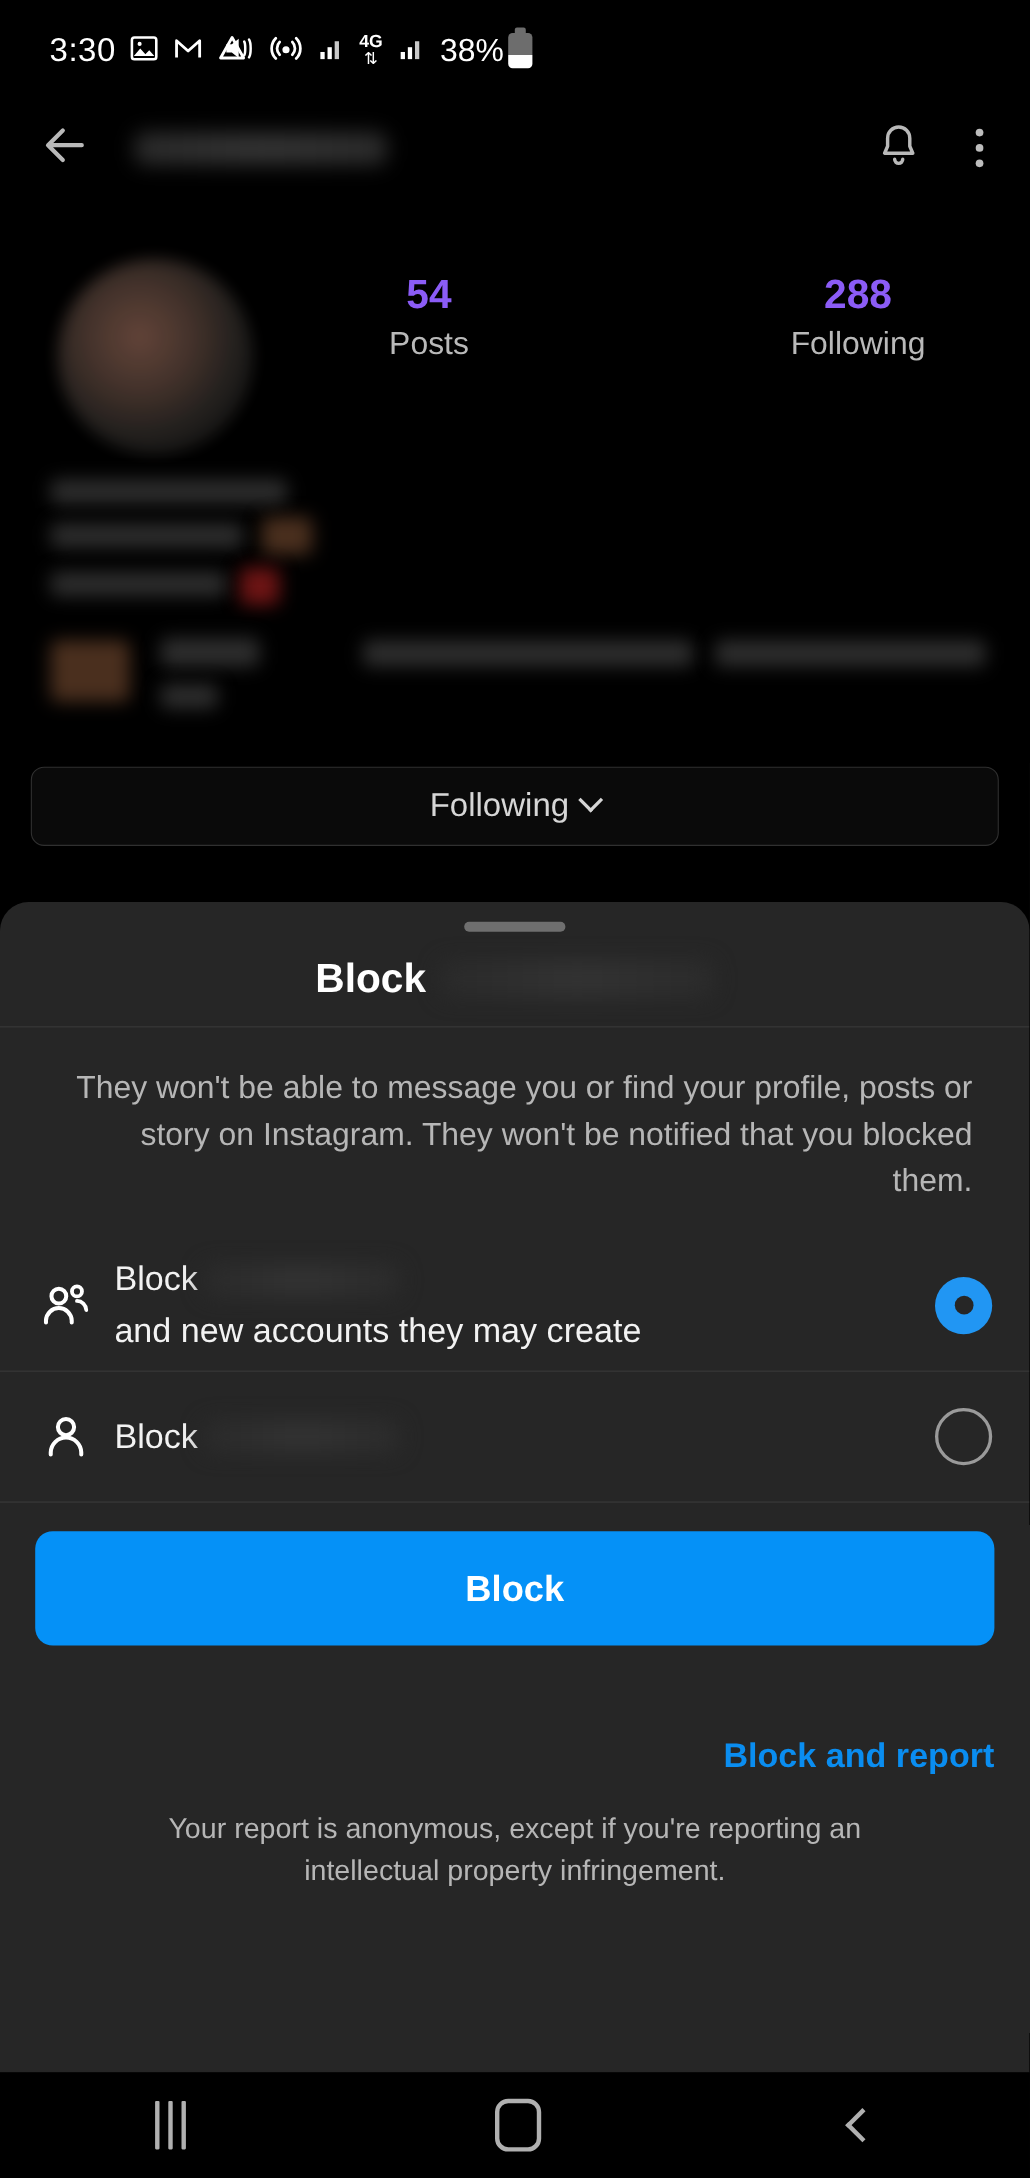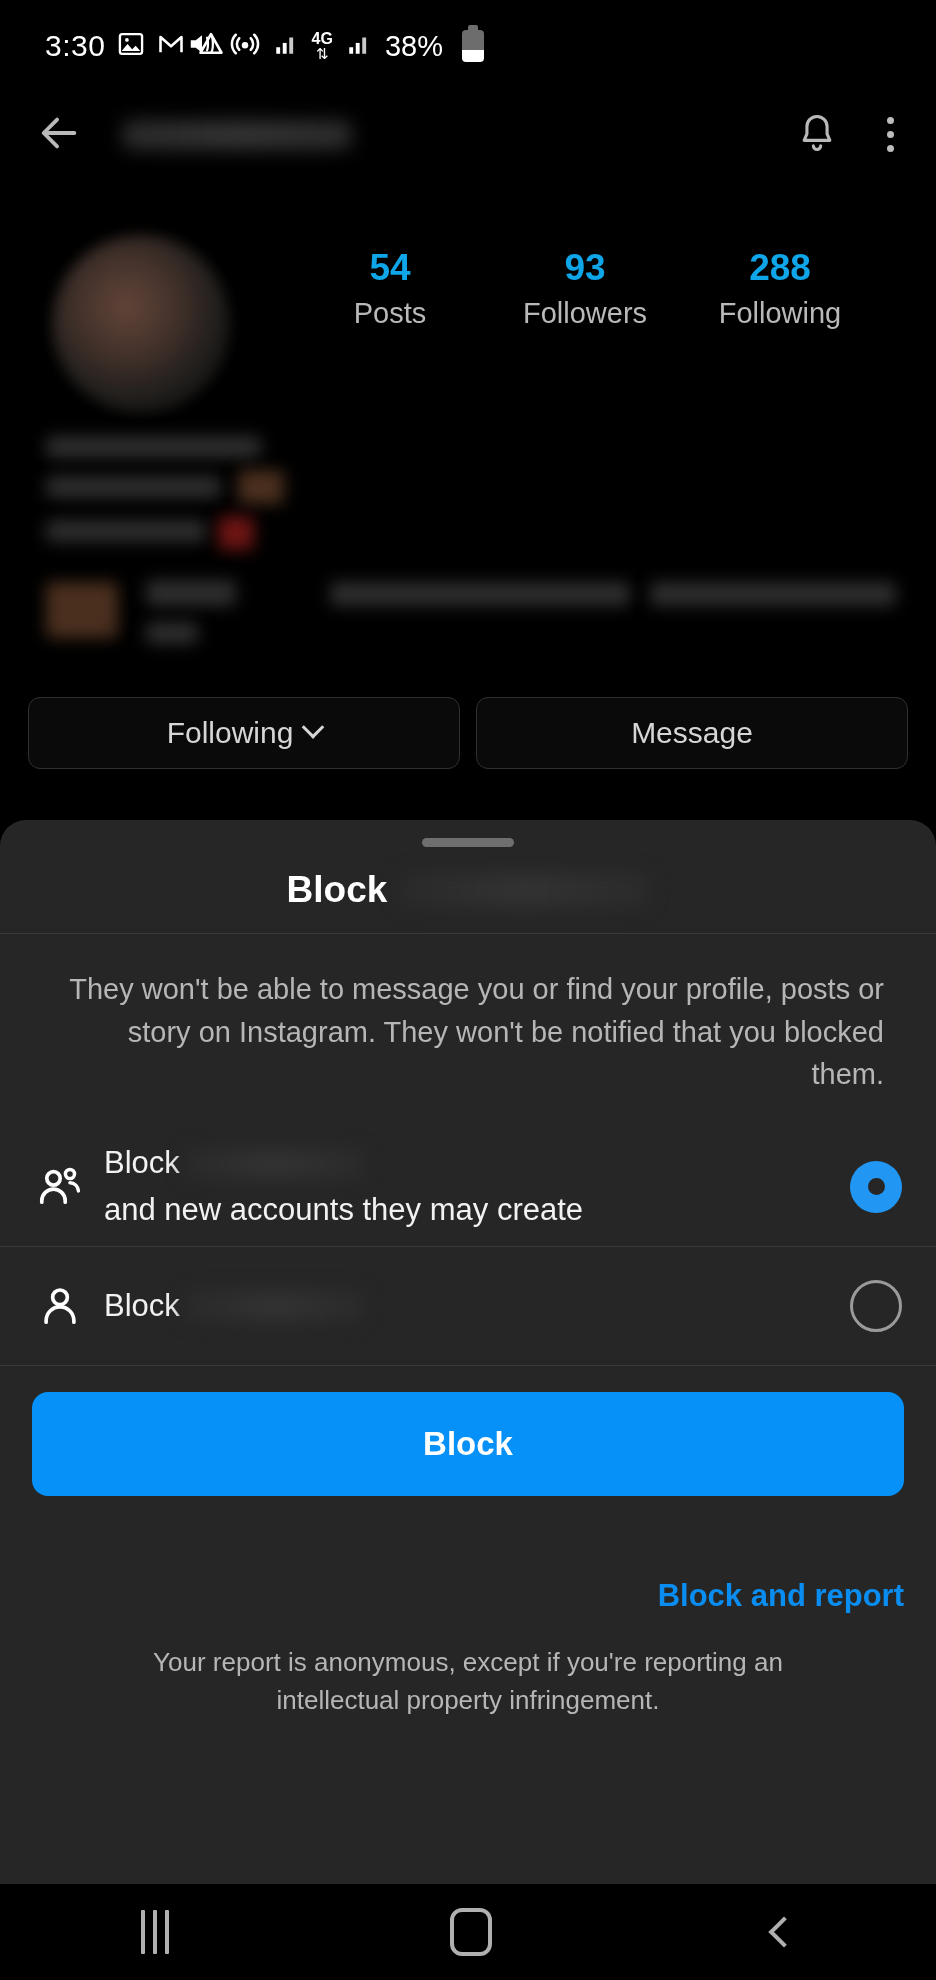--- a/index.html
+++ b/index.html
@@ -12,21 +12,21 @@
   .screen { position:relative; width:936px; height:1980px; background:#000; }
 
   
   .statusbar {
     position:absolute; top:0; left:0; width:936px; height:92px;
     display:flex; align-items:center; color:#fff;
   }
   .sb-left { display:flex; align-items:center; gap:12px; margin-left:45px; }
   .sb-clock { font-size:30px; font-weight:400; letter-spacing:.5px; }
   .sb-right { position:absolute; right:452px; display:flex; align-items:center; gap:13px; }
-  .sb-batt-wrap { display:flex; align-items:center; gap:19px; }
+  .sb-batt-wrap { display:flex; align-items:center; gap:4px; }
   .sb-pct { font-size:29px; font-weight:400; }
   .sb-batt {
     width:22px; height:32px; border-radius:4px;
     background:linear-gradient(to top,#fff 0 38%,#6d6d6d 38% 100%);
     position:relative;
   }
   .sb-batt::before{content:"";position:absolute;top:-5px;left:6px;width:10px;height:5px;background:#6d6d6d;border-radius:2px 2px 0 0;}
   .g4 { display:flex; flex-direction:column; align-items:center; line-height:1; }
   .g4 .lbl{ font-size:16px; font-weight:700; }
   .g4 .arr{ font-size:15px; margin-top:-1px; }
@@ -54,21 +54,21 @@
     background:
       radial-gradient(circle at 42% 40%, #6b4a3e 0%, #4a372f 32%, #23211f 62%, #0b0b0b 100%),
       radial-gradient(circle at 72% 55%, #3b4b44 0%, #1b211e 55%, #070707 100%);
     filter:blur(7px); opacity:.92;
   }
   .stats{
     position:absolute; left:300px; top:10px; width:570px;
     display:flex; justify-content:space-between; text-align:center;
   }
   .stat{ width:180px; }
-  .stat .num{ font-size:37px; font-weight:700; color:#0ea5e9; line-height:1.25; }
+  .stat .num{ font-size:37px; font-weight:700; color:#8b5cf6; line-height:1.25; }
   .stat .lbl{ font-size:29px; font-weight:400; color:#b9b9b9; margin-top:6px;text-align:center; }
 
   
   .bio{ position:absolute; top:436px; left:0; width:936px; height:220px; }
   .bio .ln{ position:absolute; background:#2e2e2e; filter:blur(8px); border-radius:6px; }
   .bio .warm{ background:#4a2f1e; }
   .bio .red{ background:#6d1414; }
 
   
   .actions{ position:absolute; top:697px; left:0; width:936px; display:flex; gap:16px; padding:0 28px; }
@@ -214,24 +214,20 @@
   </div>
 
   <div class="profile">
     <div class="avatar"></div>
     <div class="stats">
       <div class="stat">
         <div class="num">54</div>
         <div class="lbl">Posts</div>
       </div>
       <div class="stat">
-        <div class="num">93</div>
-        <div class="lbl">Followers</div>
-      </div>
-      <div class="stat">
         <div class="num">288</div>
         <div class="lbl">Following</div>
       </div>
     </div>
   </div>
 
   <div class="bio">
     <div class="ln" style="left:46px;top:0;width:215px;height:22px;"></div>
     <div class="ln" style="left:46px;top:40px;width:175px;height:22px;"></div>
     <div class="ln warm" style="left:238px;top:34px;width:46px;height:34px;"></div>
@@ -242,23 +238,20 @@
     <div class="ln" style="left:146px;top:186px;width:52px;height:22px;"></div>
     <div class="ln" style="left:330px;top:146px;width:300px;height:24px;"></div>
     <div class="ln" style="left:650px;top:146px;width:246px;height:24px;"></div>
   </div>
 
   <div class="actions">
     <div class="abtn">
       <span>Following</span>
       <span class="chev-d"></span>
     </div>
-    <div class="abtn">
-      <span>Message</span>
-    </div>
   </div>
 
   <div class="sheet">
     <div class="grabber"></div>
 
     <div class="sheet-title">
       <span class="t">Block</span>
       <span class="redact"></span>
     </div>
     <div class="divider"></div>

